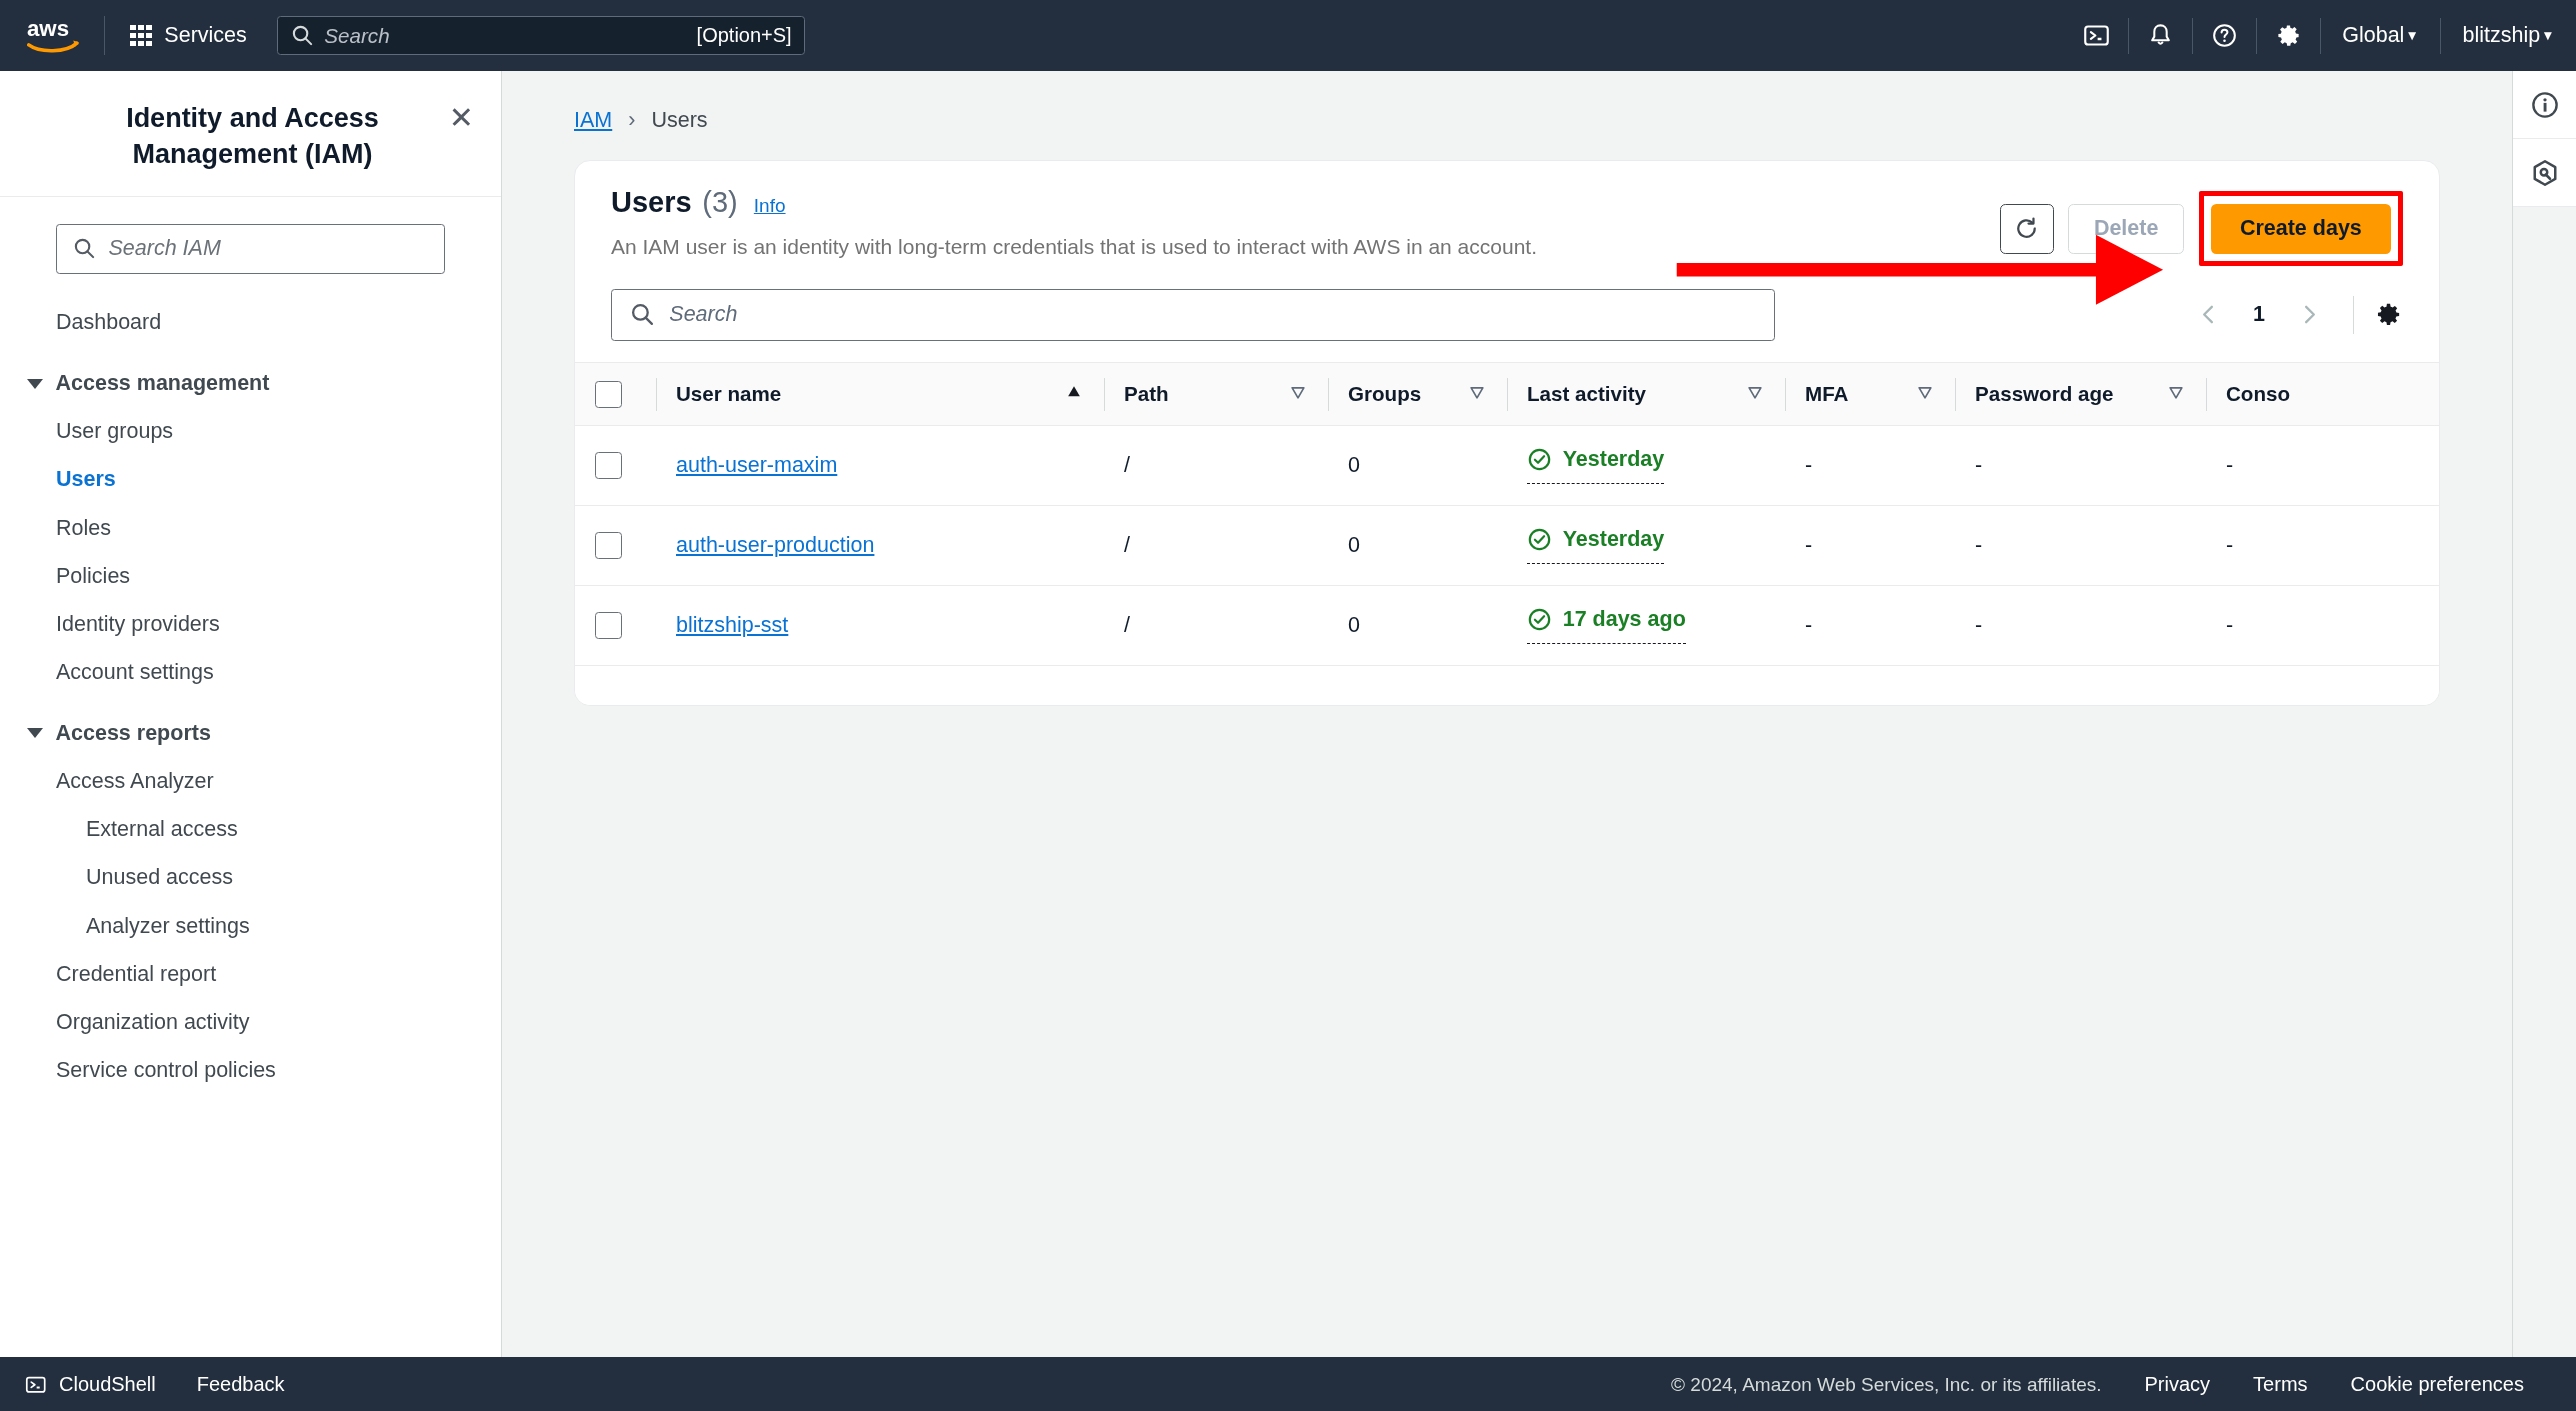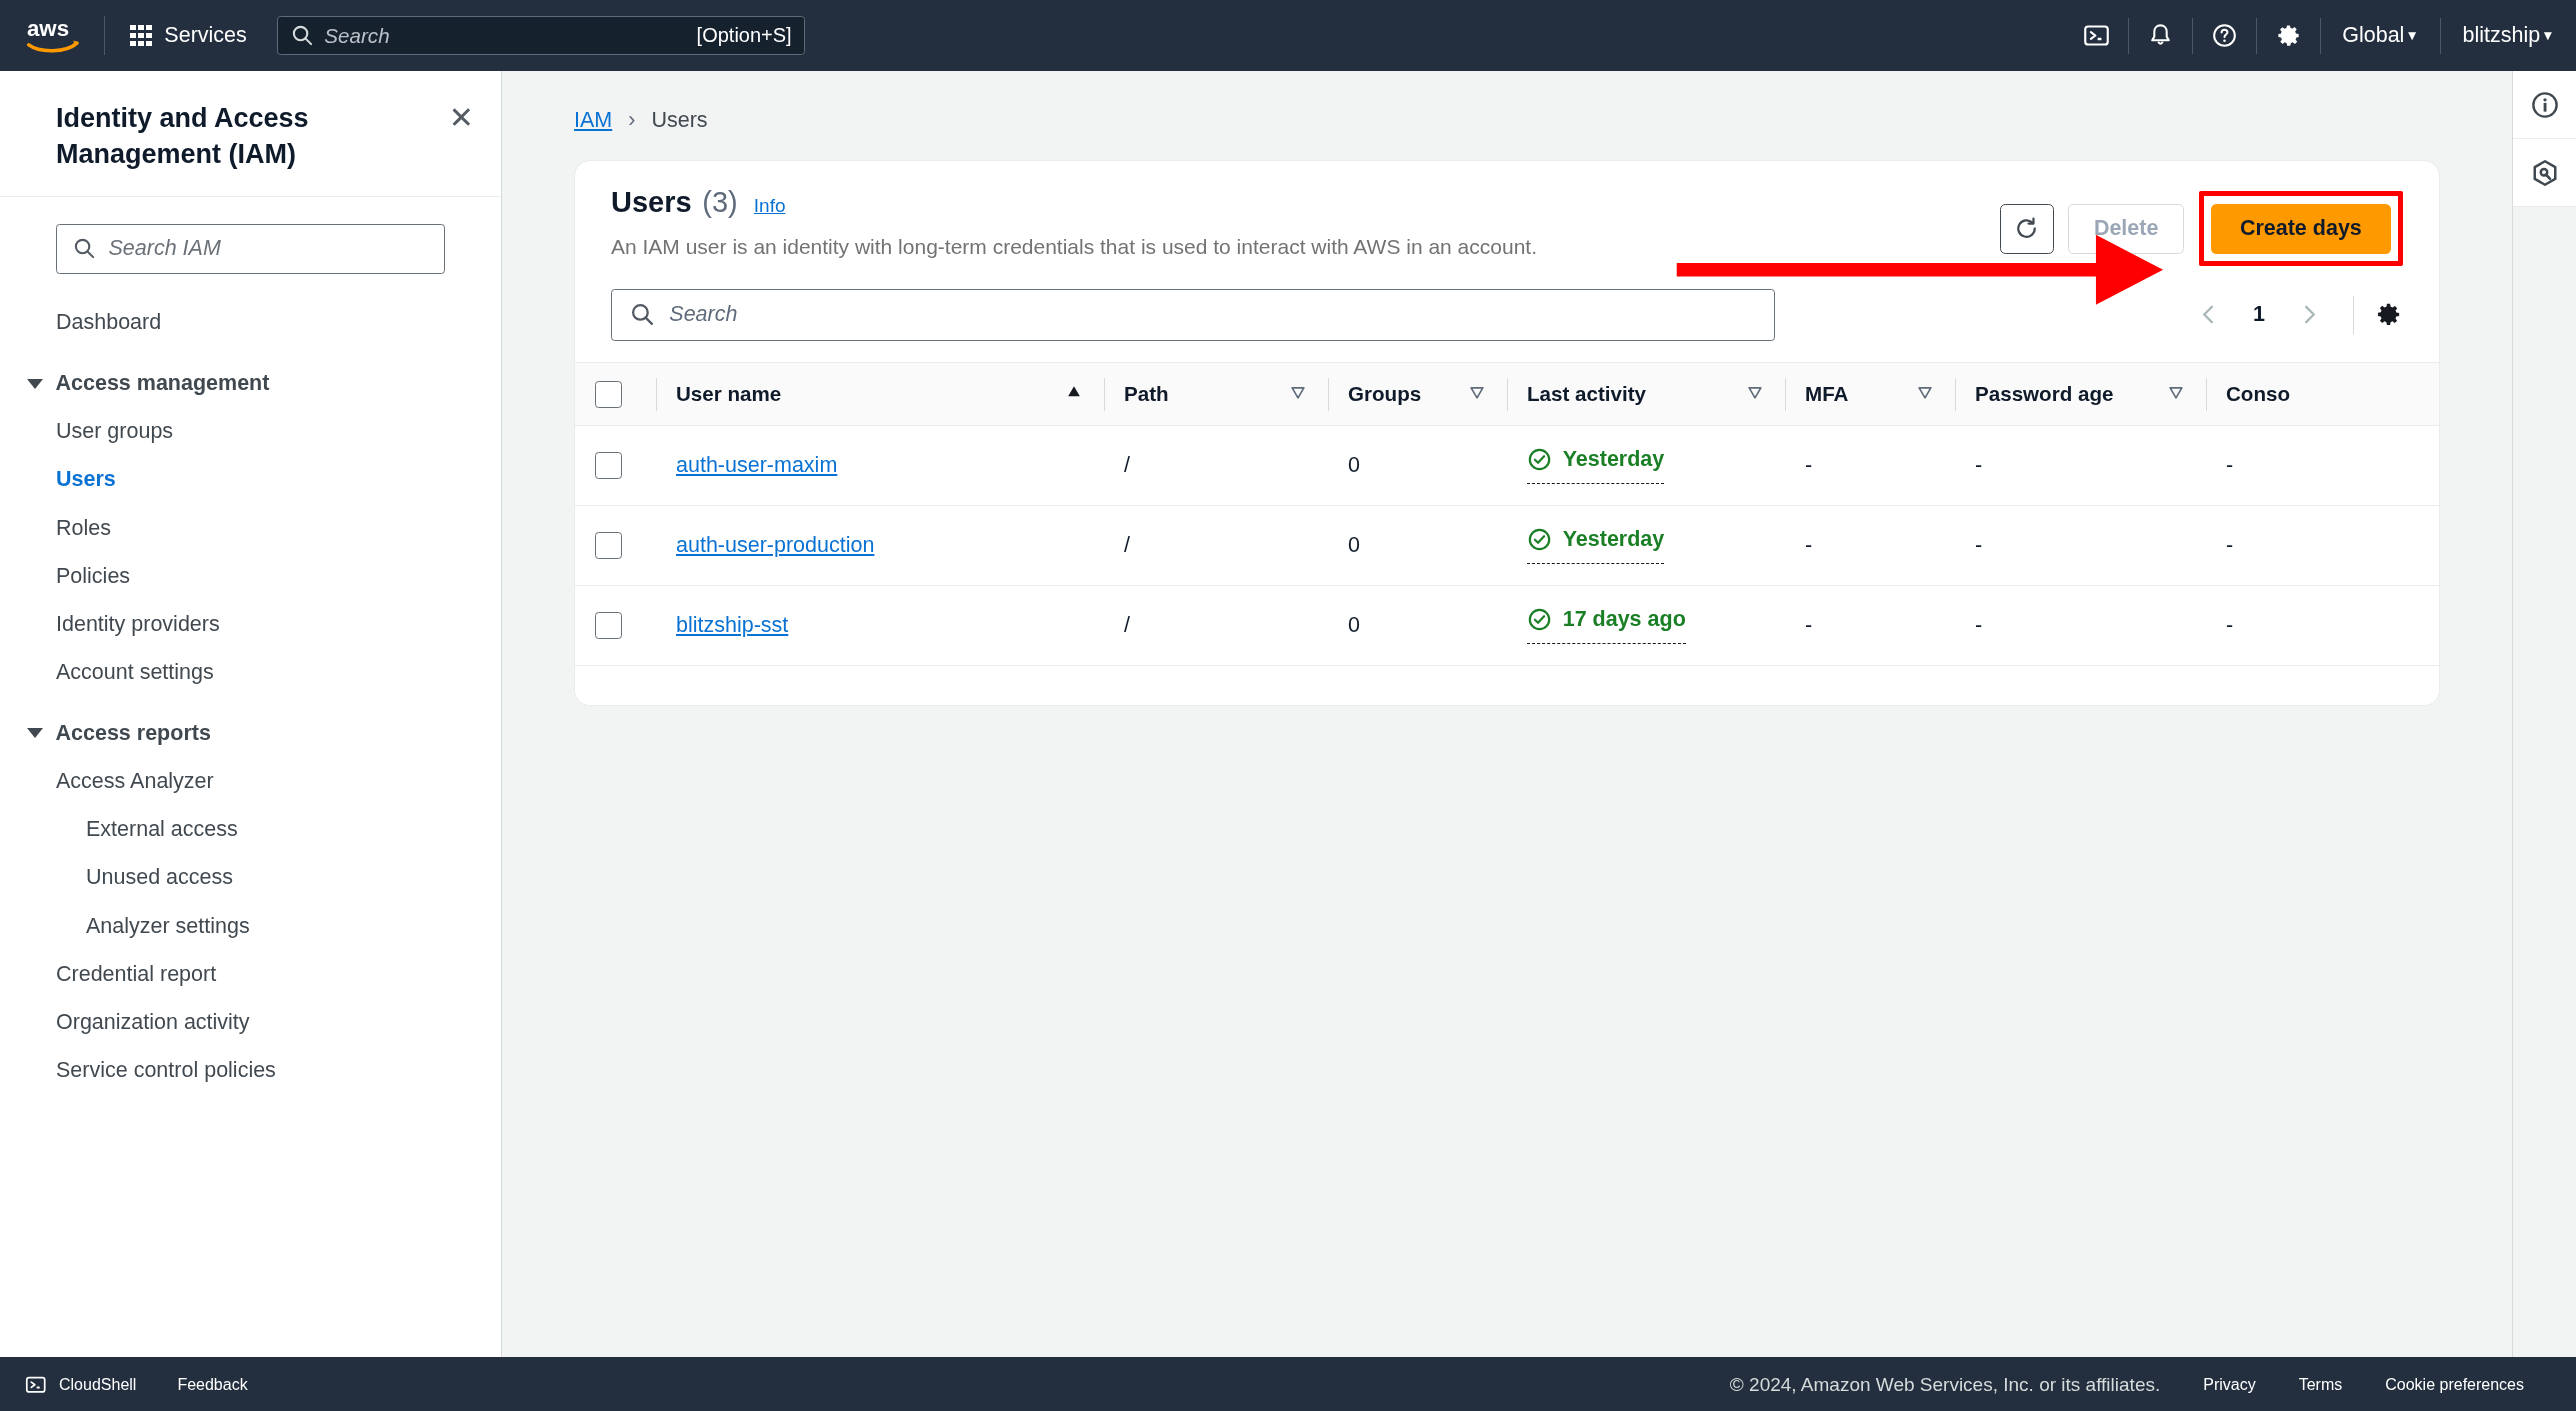--- a/index.html
+++ b/index.html
@@ -72,20 +72,21 @@
   #sidebar {
     width: 502px; flex: none; background: #ffffff;
     border-right: 0.9px solid #d5dbdb;
     display: flex; flex-direction: column;
     overflow: hidden;
   }
   .sb-head {
     padding: 30px 27px 23px 56px;
     display: flex; align-items: flex-start;
     border-bottom: 0.9px solid #e9ebed;
+    text-align: center;
   }
   .sb-title {
     font-size: 27px; font-weight: bold; color: #0f1b2a;
     line-height: 1.33; flex: 1;
   }
   .sb-close {
     font-size: 30px; color: #545b64; cursor: pointer;
     line-height: 1; margin-top: 1.8px; font-weight: 300;
   }
   .sb-searchwrap { padding: 27px 56px 12.5px 56px; }
@@ -268,21 +269,21 @@
   }
 
   
   #footer {
     position: absolute; bottom: 0; left: 0; width: 100%; height: 55px;
     background: #232f3e; display: flex; align-items: center;
     padding: 0 25px; z-index: 50;
   }
   .ft-left { display: flex; align-items: center; gap: 41px; }
   .ft-item {
-    color: #ffffff; font-size: 16px; cursor: pointer;
+    color: #ffffff; font-size: 20px; cursor: pointer;
     display: flex; align-items: center; gap: 12.5px;
   }
   .ft-right {
     margin-left: auto; display: flex; align-items: center; gap: 43px;
     padding-right: 27px;
   }
   .ft-copy { color: #d5dbdb; font-size: 19px; }
 </style>
 </head>
 <body>

